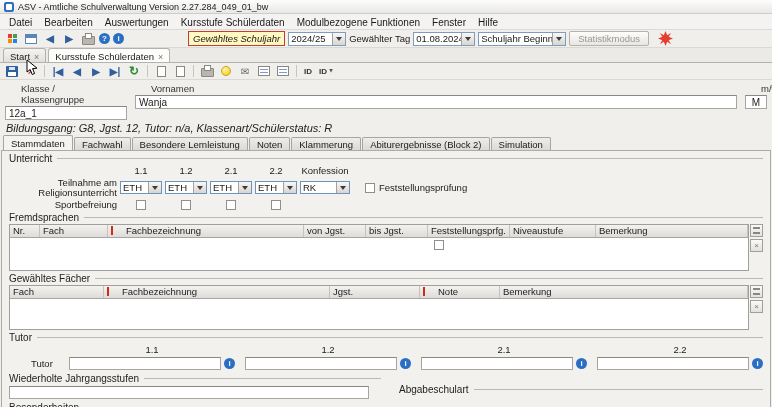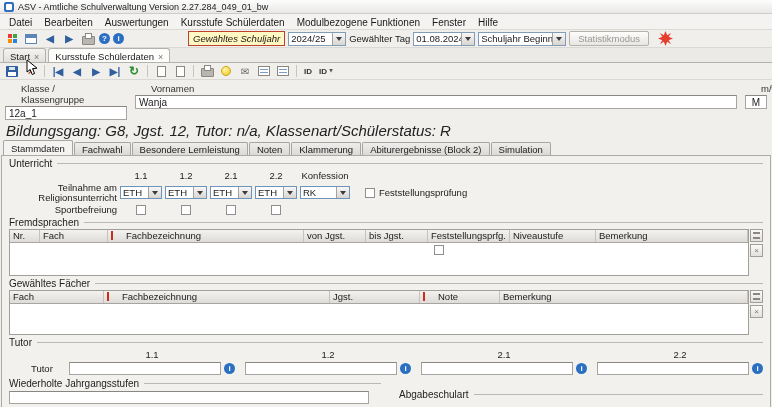--- a/index.html
+++ b/index.html
@@ -65,21 +65,21 @@
           border:1px solid #b5b2ae; border-bottom:none; border-radius:3px 3px 0 0; background:linear-gradient(#f4f3f1,#e2e0dc); }
   .dtab.active { background:#fdfdfc; }
   .tabx { color:#7a7a7a; font-size:9px; line-height:1; }
 
   
   .recheader { display:flex; gap:8px; padding:2px 5px 0; }
   .rcol { display:flex; flex-direction:column; }
   .rlabel { font-size:9.5px; color:#333; padding:1px 16px; }
   .field { background:#fff; border:1px solid #a8a5a0; border-top-color:#8a8783; height:14px; font-size:10px;
            padding:0 3px; display:flex; align-items:center; overflow:hidden; white-space:nowrap; }
-  .infoline { font-style:italic; font-size:15px; padding:2px 6px 1px; color:#222; }
+  .infoline { font-style:italic; font-size:11px; padding:2px 6px 1px; color:#222; }
 
   
   .tabstrip { display:flex; align-items:flex-end; height:15px; padding:1px 3px 0; }
   .itab { padding:0 7px; height:13px; display:flex; align-items:center; margin-right:1px; font-size:9.5px;
           border:1px solid #a8a5a0; border-bottom:none; border-radius:2px 2px 0 0; background:linear-gradient(#eeedeb,#dcdad6); }
   .itab.active { background:#f4f3f1; height:15px; }
 
   
   .content { height:274px; margin:0 1px; border:1px solid #aeaba7; border-bottom:none; background:#f2f1ee; overflow:hidden; }
   .sect { margin:2px 7px 0; }

